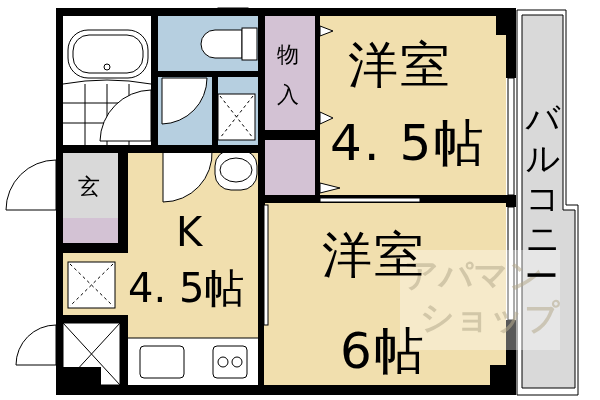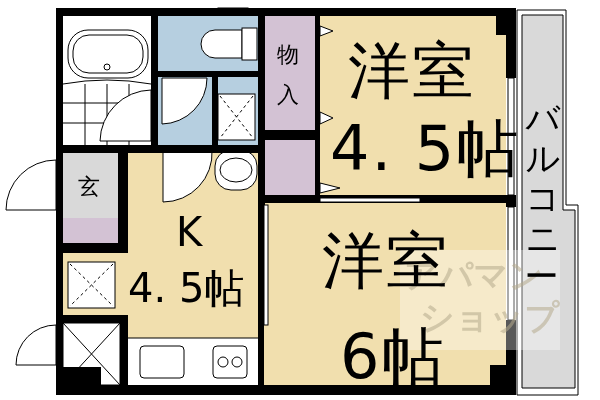--- a/index.html
+++ b/index.html
@@ -1,19 +1,19 @@
 <!DOCTYPE html>
 <html><head>
 <meta charset="utf-8">
 <style>
   html,body{margin:0;padding:0;background:#ffffff;}
   body{width:600px;height:400px;position:relative;overflow:hidden;font-family:"DejaVu Sans",sans-serif;}
   svg{position:absolute;left:0;top:0;}
   .lbl{position:absolute;color:#000;line-height:1;white-space:nowrap;font-family:"DejaVu Sans",sans-serif;}
-  .big{font-size:62px;letter-spacing:2px;}
+  .big{font-size:50px;letter-spacing:2px;}
   .mid{font-size:40px;}
   .sm{font-size:22px;}
   .wm{position:absolute;left:400px;top:250px;width:160px;height:100px;background:rgba(255,255,255,0.35);}
   .wm span{position:absolute;color:rgba(180,170,140,0.55);font-weight:bold;font-size:34px;line-height:1;}
 </style>
 </head>
 <body>
 
 <svg width="600" height="400" viewBox="0 0 600 400">
 

